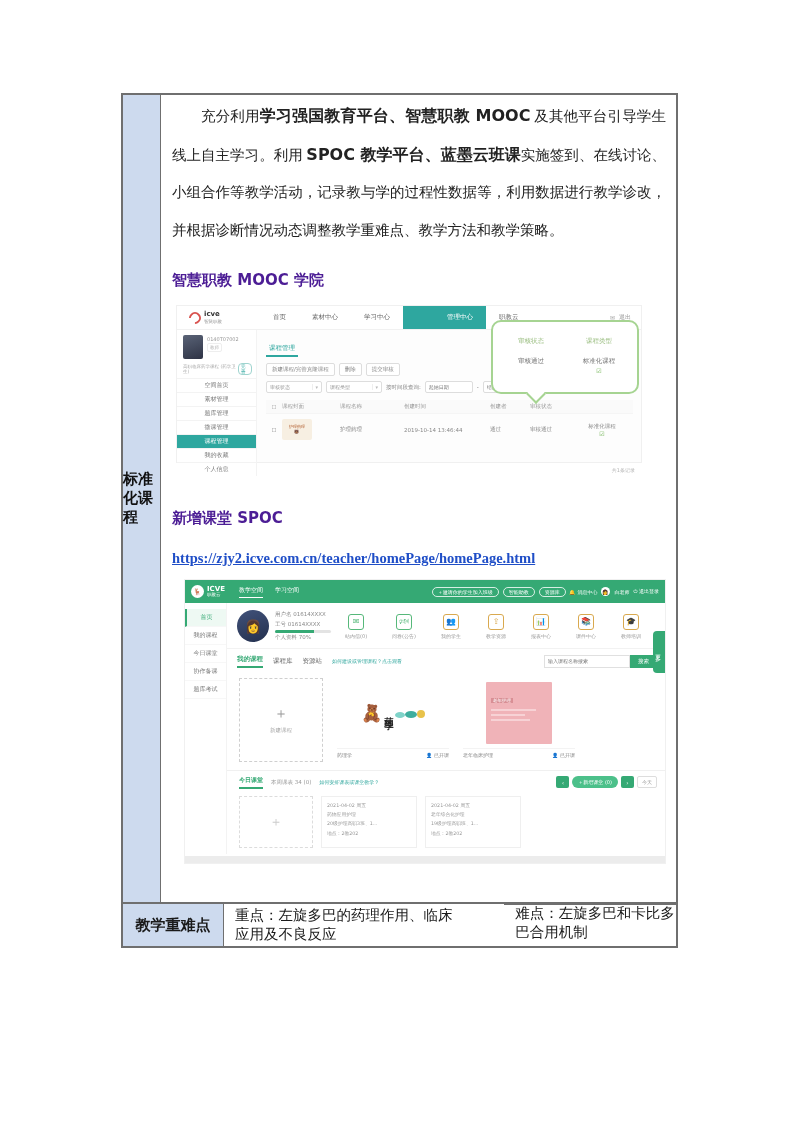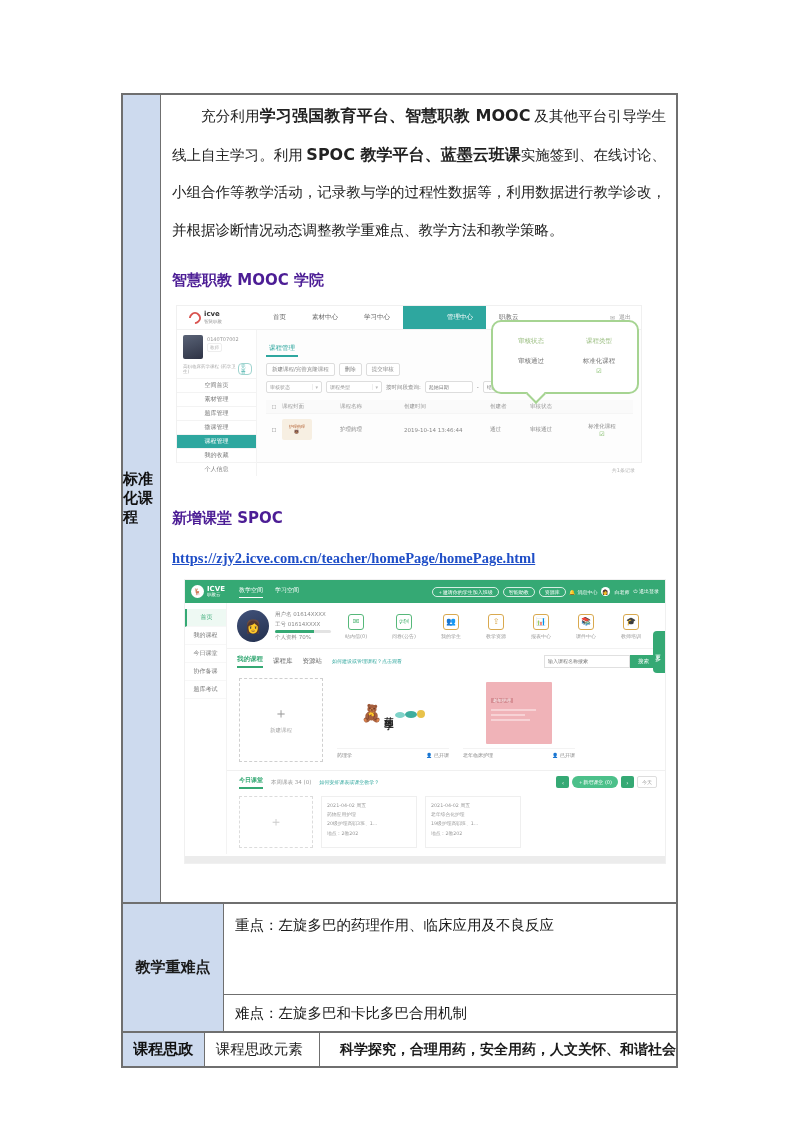--- a/index.html
+++ b/index.html
@@ -19,21 +19,21 @@
   .para { font-size:14.5px; line-height:37.5px; text-align:justify; text-indent:29px; color:#222; }
   .para b { font-family:"DejaVu Sans", sans-serif; font-size:16px; }
   .sec-heading { font-family:"DejaVu Sans", sans-serif; font-weight:bold; font-size:15px; color:#4c1d95; margin-top:22px; }
   .sec-heading.second { margin-top:46px; }
   .doc-link { display:inline-block; margin-top:22px; font-weight:bold; font-size:14.5px;
               color:#1f4ec7; text-decoration:underline; }
 
   .keyrow-label { width:101px; background:#cddaee; border-right:1.5px solid #6f6f6f;
                   display:flex; align-items:center; justify-content:center;
                   font-family:"DejaVu Sans", sans-serif; font-weight:bold; font-size:15px; }
-  .key-split { flex:1; display:flex; flex-direction:column;gap:48px; }
+  .key-split { flex:1; display:flex; flex-direction:row;gap:48px; }
   .key-cell { padding-left:11px; display:flex; align-items:center; font-size:14.5px; }
   .key-cell.first { height:42px; }
   .key-cell.second { height:37px; border-top:1.5px solid #6f6f6f; }
   .row-key { border-top:2px solid #6f6f6f; }
   .row-ideology { border-top:2px solid #6f6f6f; height:35px; }
   .ideo-mid { width:140px; border-right:1.5px solid #6f6f6f; display:flex; align-items:center;
               padding-left:11px; font-size:14.5px; color:#222; }
   .ideo-content { flex:1; display:flex; align-items:center; padding-left:20px;
                   font-family:"DejaVu Sans", sans-serif; font-weight:bold; font-size:14px;
                   white-space:nowrap; overflow:visible; }
@@ -454,20 +454,15 @@
     </div>
 
     <div class="t-row row-key">
       <div class="keyrow-label">教学重难点</div>
       <div class="key-split">
         <div class="key-cell first">重点：左旋多巴的药理作用、临床应用及不良反应</div>
         <div class="key-cell second">难点：左旋多巴和卡比多巴合用机制</div>
       </div>
     </div>
 
-    <div class="t-row row-ideology">
-      <div class="t-label" style="border-right:1.5px solid #6f6f6f;">课程思政</div>
-      <div class="ideo-mid">课程思政元素</div>
-      <div class="ideo-content">科学探究，合理用药，安全用药，人文关怀、和谐社会</div>
-    </div>
 
   </div>
 </div>
 
 </body></html>

